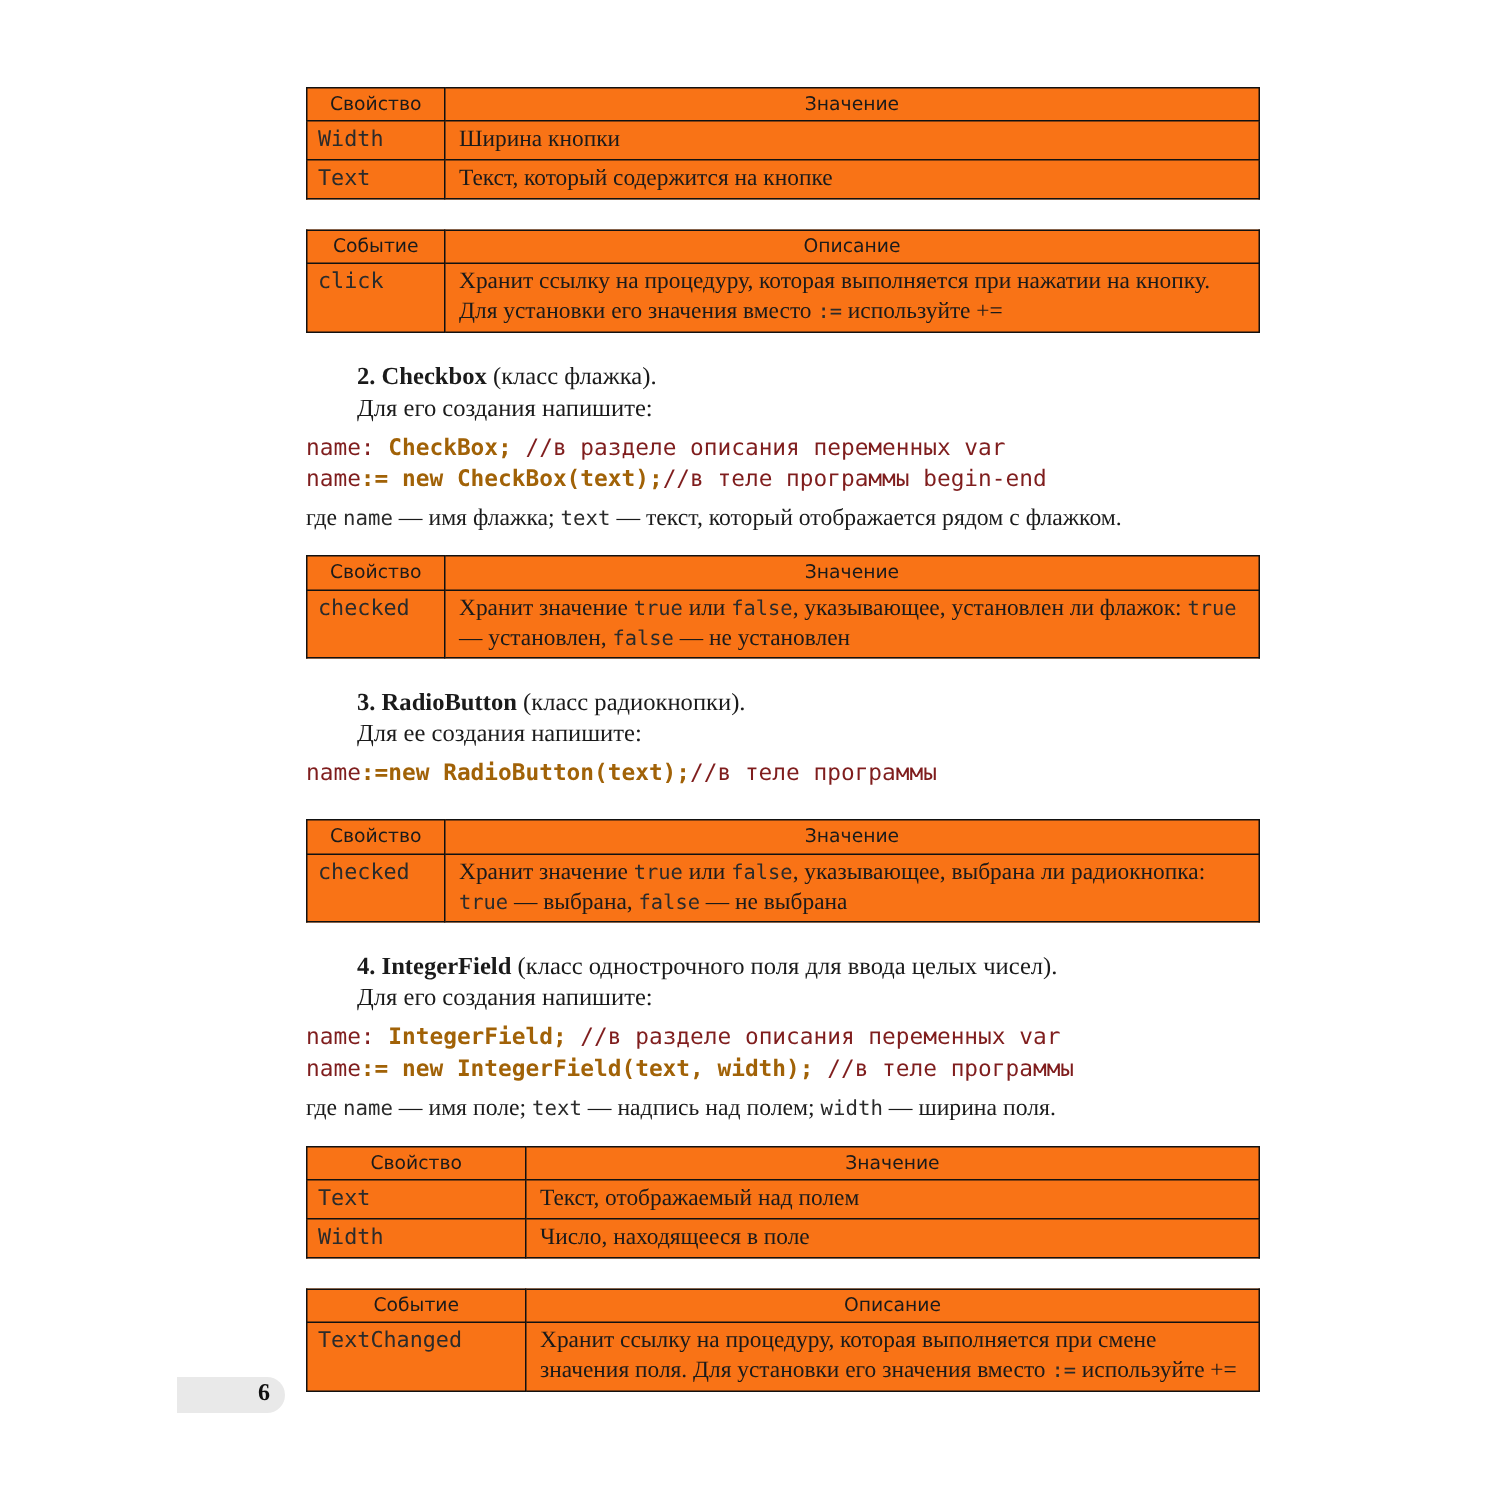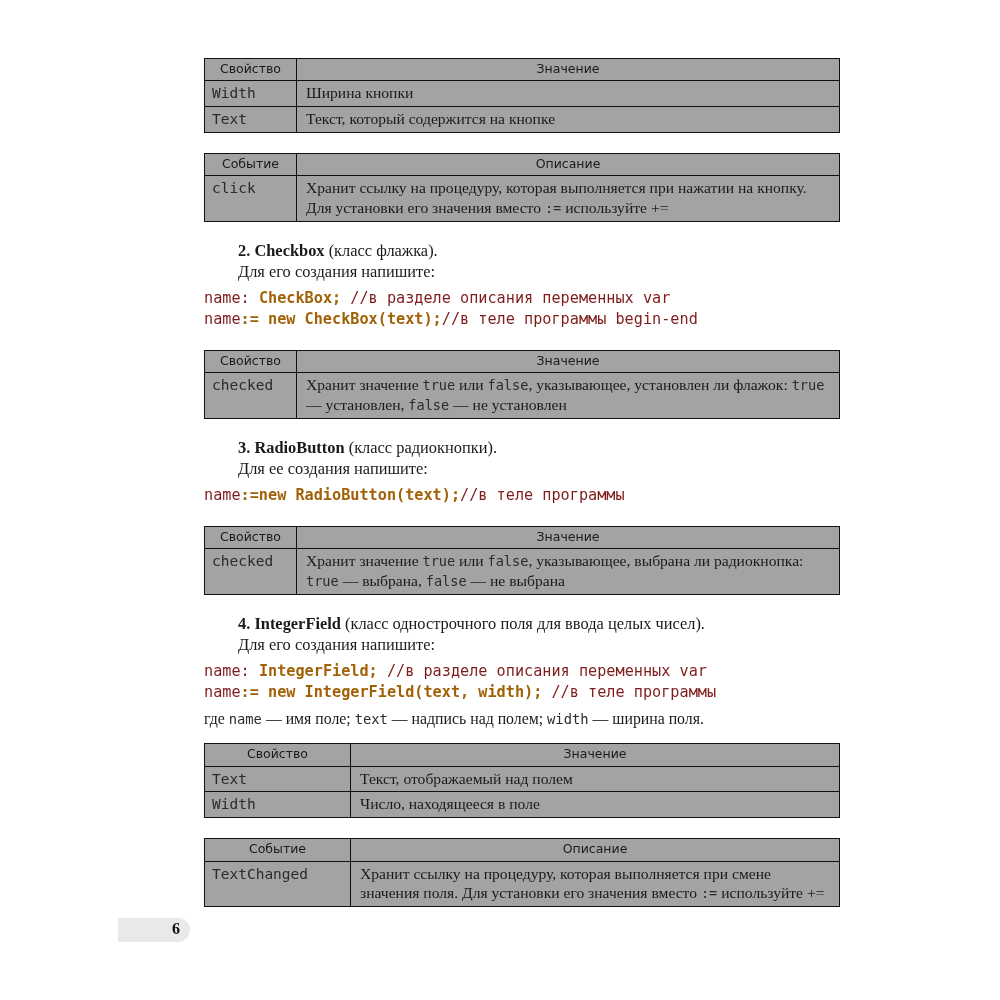--- a/index.html
+++ b/index.html
@@ -32,21 +32,21 @@
     top: 58px;
     width: 636px;
   }
 
   
   table.spec {
     border-collapse: collapse;
     width: 636px;
     table-layout: fixed;
     margin: 0;
-    background: #a3a3a3;
+    background: #f97316;
   }
   table.spec td, table.spec th {
     border: 1.4px solid #111;
     padding: 2px 7px 3px 7px;
     vertical-align: top;
     text-align: left;
   }
   table.spec th {
     font-family: "DejaVu Sans", sans-serif;
     font-weight: normal;
@@ -201,20 +201,21 @@
     <p class="sec-head"><b>2.</b> <b>Checkbox</b> <span>(класс флажка).</span></p>
     <p class="sec-sub">Для его создания напишите:</p>
 
     <div class="gap-6"></div>
 
     <p class="codeline"><span class="plain">name: </span><b>CheckBox;</b><span class="plain"> //в разделе описания переменных var</span></p>
     <p class="codeline"><span class="plain">name</span><b>:= new CheckBox(text);</b><span class="plain">//в теле программы begin-end</span></p>
 
     <div class="gap-6"></div>
 
+    <p class="where"><span>где </span><span class="mono">name</span><span> — имя флажка; </span><span class="mono">text</span><span>  — текст, который отображается рядом с флажком.</span></p>
 
     <div class="tbl-gap-sm"></div>
 
     <table class="spec cw-narrow">
       <colgroup>
           <col class="c1">
           <col>
         </colgroup>
       <thead>
         <tr>

